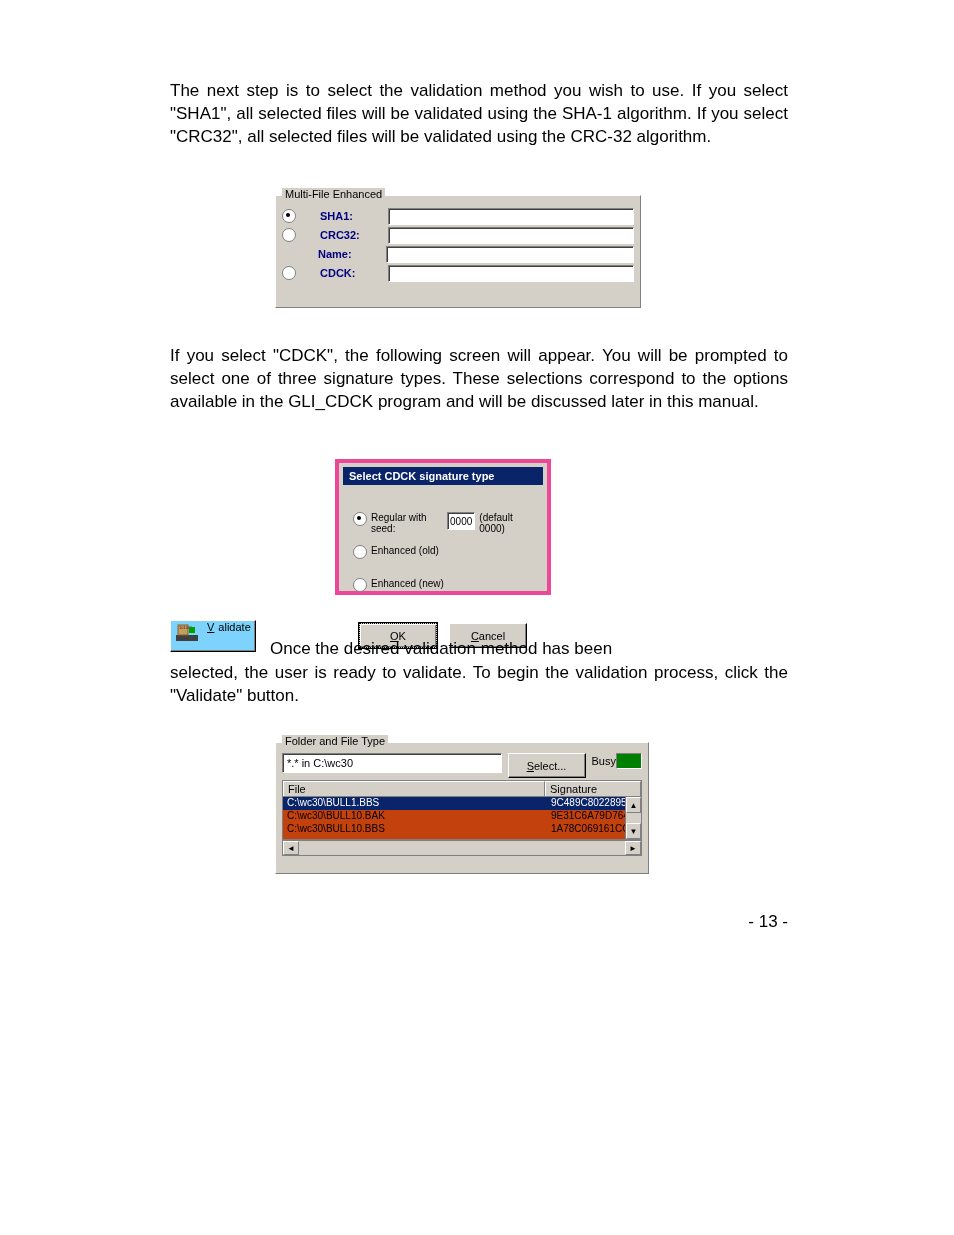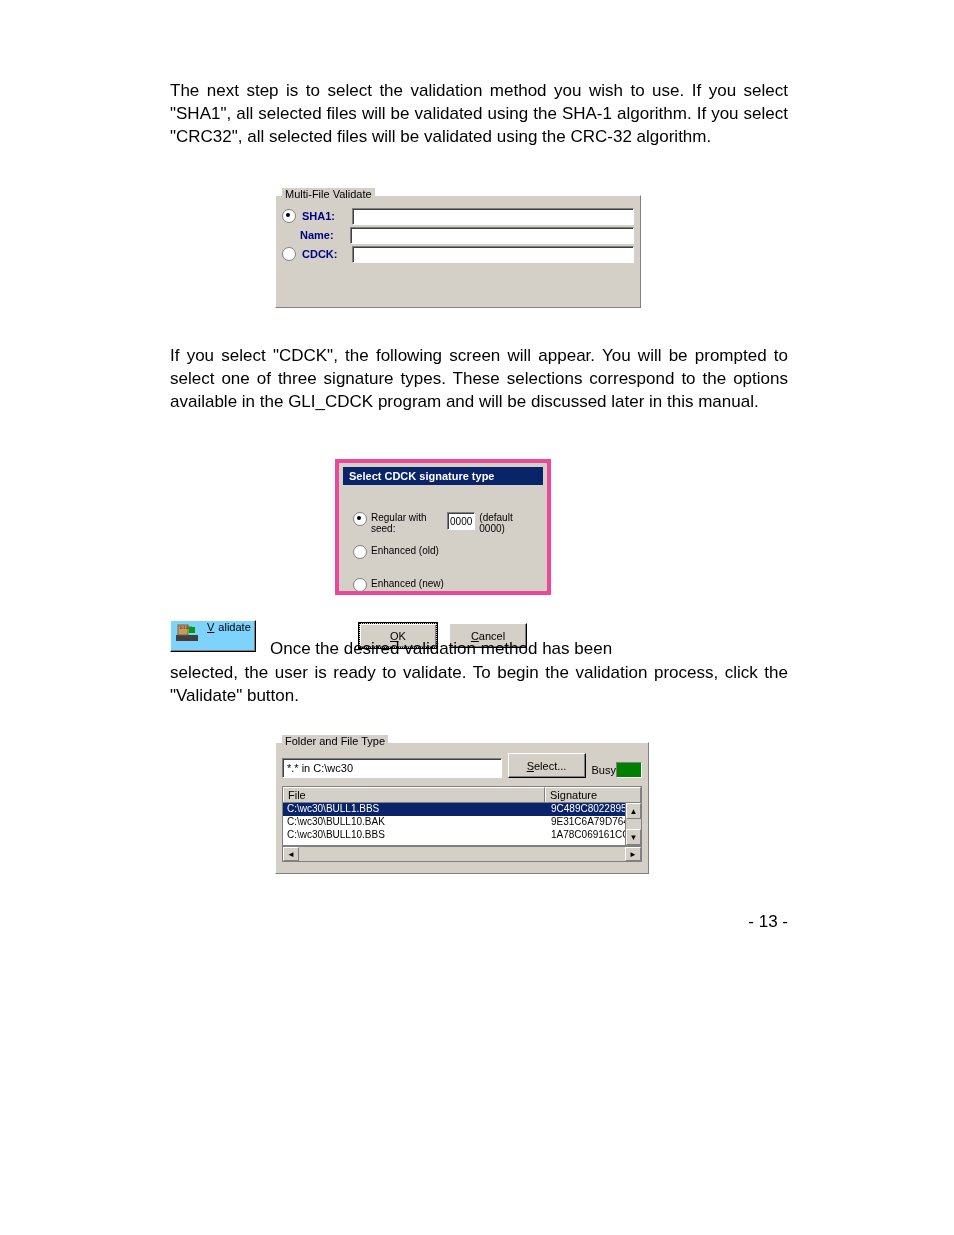--- a/index.html
+++ b/index.html
@@ -21,41 +21,41 @@
 .plain-label{color:#000080;font-weight:bold;width:48px}
 .sunken{height:16px;background:#fff;border:1px solid #808080;border-right-color:#fff;border-bottom-color:#fff;box-shadow:inset 1px 1px 0 #404040;flex:1}
 .sunken-sm{width:40px}
 .btn95{display:inline-flex;align-items:center;justify-content:center;background:#d4d0c8;border:1px solid #000;border-top-color:#fff;border-left-color:#fff;box-shadow:inset -1px -1px 0 #808080;font-size:11px;padding:2px 10px;min-width:56px;height:19px}
 .btn95 .ul{text-decoration:underline}
 .titlebar{background:linear-gradient(#0a246a,#0a246a);color:#fff;font-weight:bold;font-size:11px;padding:3px 6px}
 
 
 .panel1{left:275px;top:195px;width:352px;height:95px;padding:10px 6px 6px 6px;border-top-color:#fff;border-left-color:#fff}
 .panel1 .sunken{height:15px}
-.panel1 .row{gap:2px}
+.panel1 .row{gap:20px}
 
 
 .panel2{left:335px;top:459px;width:200px;height:120px;border:4px solid #ec4899;padding:4px}
 .panel2 .content{padding:12px 10px 6px 10px}
 .panel2 .opt{display:flex;align-items:flex-start;height:18px;margin:15px 0;font-size:10px}
 .panel2 .btns{display:flex;justify-content:space-around;padding:6px 10px 8px}
 
 
 .vbtn{position:absolute;left:170px;top:620px;width:76px;height:30px;background:#7dd3fc;border:1px solid #000;border-top-color:#fff;border-left-color:#fff;box-shadow:inset -1px -1px 0 #808080;display:flex;align-items:flex-start;padding:0 4px;font-family:"MS Sans Serif",Tahoma,sans-serif;font-size:11px}
 .vbtn svg{flex:none}
 .vbtn span{margin-left:4px}
 .vbtn .ul{text-decoration:underline}
 
 
 .panel3{left:275px;top:742px;width:360px;height:116px;padding:10px 6px 4px 6px;border-top-color:#fff;border-left-color:#fff}
-.panel3 .toprow{display:flex;align-items:flex-end;gap:6px}
+.panel3 .toprow{display:flex;align-items:flex-start;gap:6px}
 .panel3 .file-input{flex:1;height:18px;background:#fff;border:1px solid #808080;border-right-color:#fff;border-bottom-color:#fff;box-shadow:inset 1px 1px 0 #404040;padding:0 4px;display:flex;align-items:center;font-size:11px}
 .busy-wrap{display:flex;flex-direction:row;align-items:center;font-size:11px}
 .busy-box{width:24px;height:14px;background:#008000;border:1px solid #808080;border-right-color:#fff;border-bottom-color:#fff}
-.tbl{margin-top:8px;border:1px solid #808080;background:#ffffff;height:58px;position:relative;overflow:hidden}
+.tbl{margin-top:2px;border:1px solid #808080;background:#c2410c;height:58px;position:relative;overflow:hidden}
 .thead{display:flex;background:#d4d0c8;border-bottom:1px solid #808080;font-size:11px}
 .th{padding:1px 4px;border-right:1px solid #808080;border-top:1px solid #fff;border-left:1px solid #fff}
 .th1{flex:1}
 .th2{width:86px}
 .tbody{font-size:10px}
 .tr{display:flex;height:13px}
 .tr.sel{background:#0a246a;color:#fff}
 .td1{flex:1;padding:0 4px;white-space:nowrap;overflow:hidden}
 .td2{width:86px;padding:0 4px;white-space:nowrap;overflow:hidden}
 .vscroll{position:absolute;right:0;top:16px;bottom:0;width:15px;background:#d4d0c8;border-left:1px solid #808080}
@@ -64,24 +64,29 @@
 .hscroll .arr{width:14px;background:#d4d0c8;border:1px solid #fff;border-right-color:#808080;border-bottom-color:#808080;display:flex;align-items:center;justify-content:center;font-size:8px}
 .hscroll .track{flex:1}
 </style>
 </head>
 <body>
 <div class="page">
 
 <div class="body-text p1">The next step is to select the validation method you wish to use. If you select  "SHA1", all selected files will be validated using the SHA-1 algorithm. If you select "CRC32", all selected files will be validated using the CRC-32 algorithm.</div>
 
 <div class="panel panel1">
-  <div class="fieldset-label">Multi-File Validate</div>
+  <div class="fieldset-label">Multi-File Enhanced</div>
   <div class="row">
     <span class="radio checked"></span>
     <span class="bold-label">SHA1:</span>
+    <span class="sunken"></span>
+  </div>
+  <div class="row">
+    <span class="radio"></span>
+    <span class="bold-label">CRC32:</span>
     <span class="sunken"></span>
   </div>
   <div class="row">
     <span style="width:16px"></span>
     <span class="plain-label">Name:</span>
     <span class="sunken"></span>
   </div>
   <div class="row">
     <span class="radio"></span>
     <span class="bold-label">CDCK:</span>

